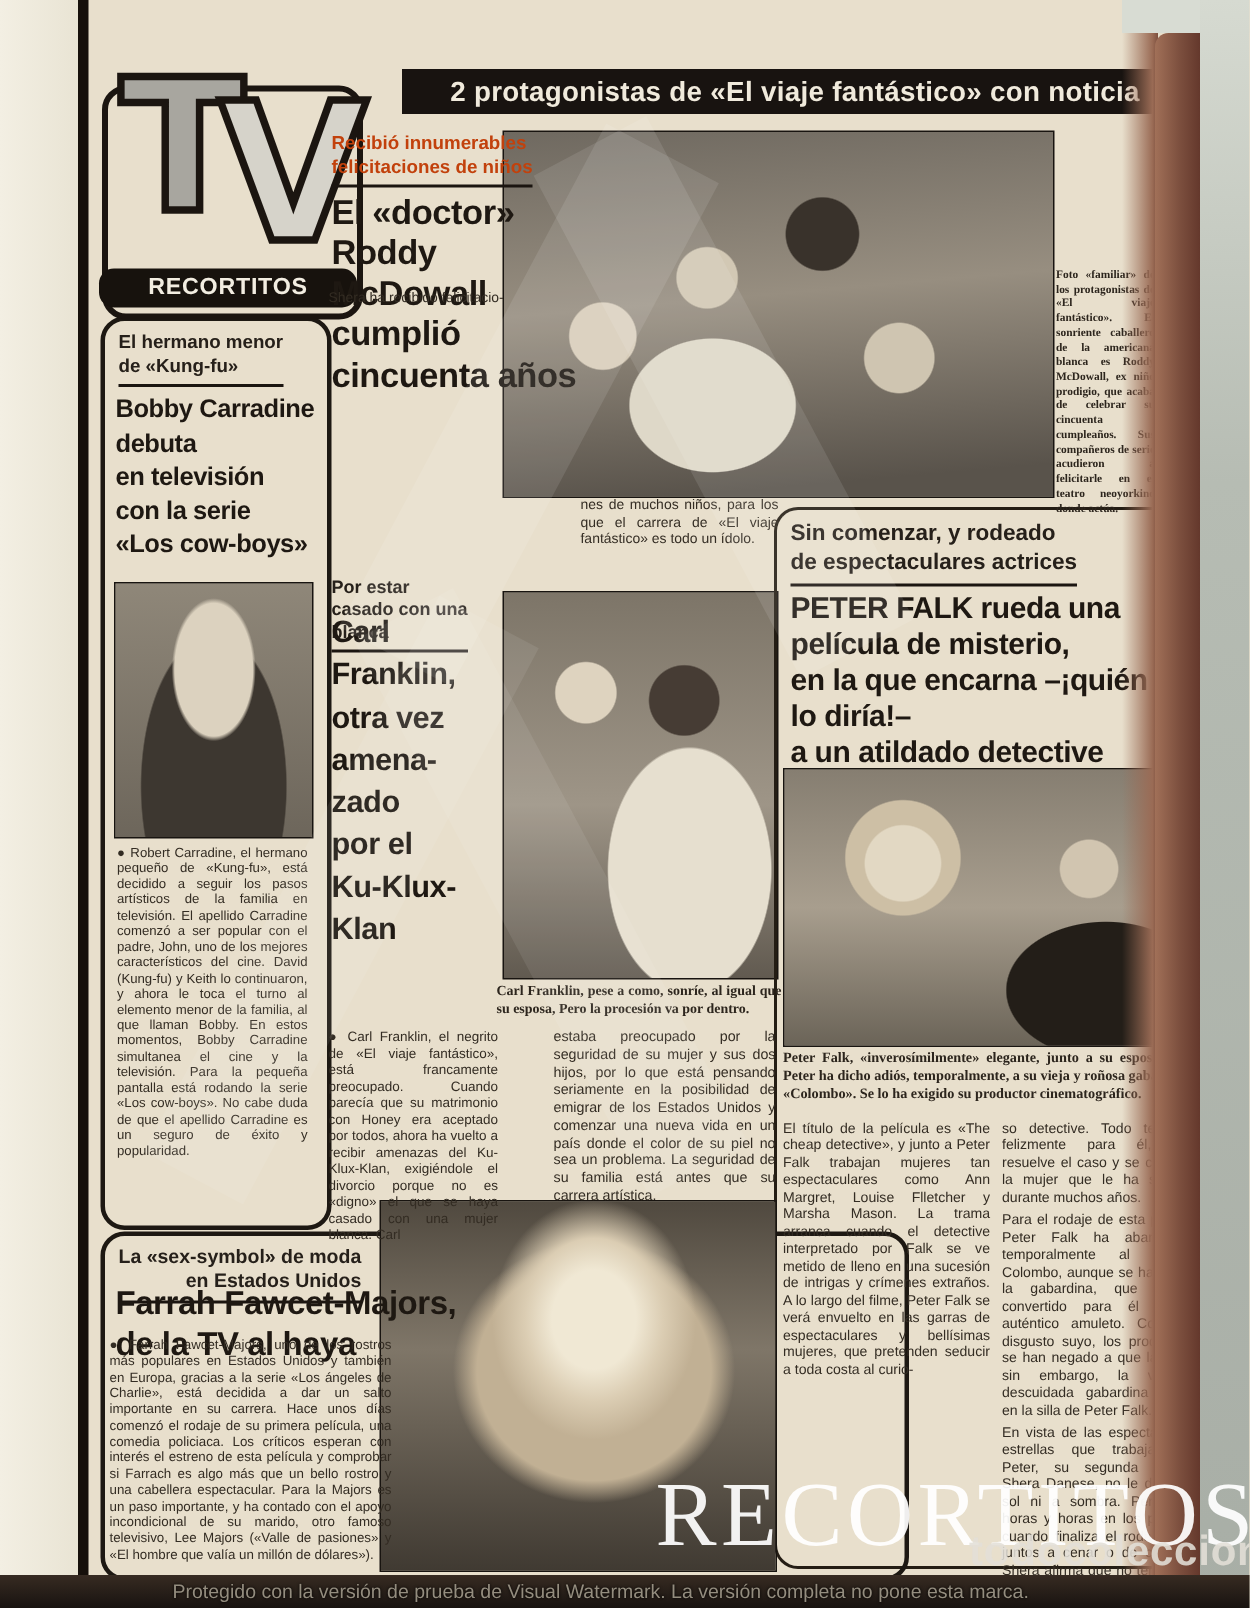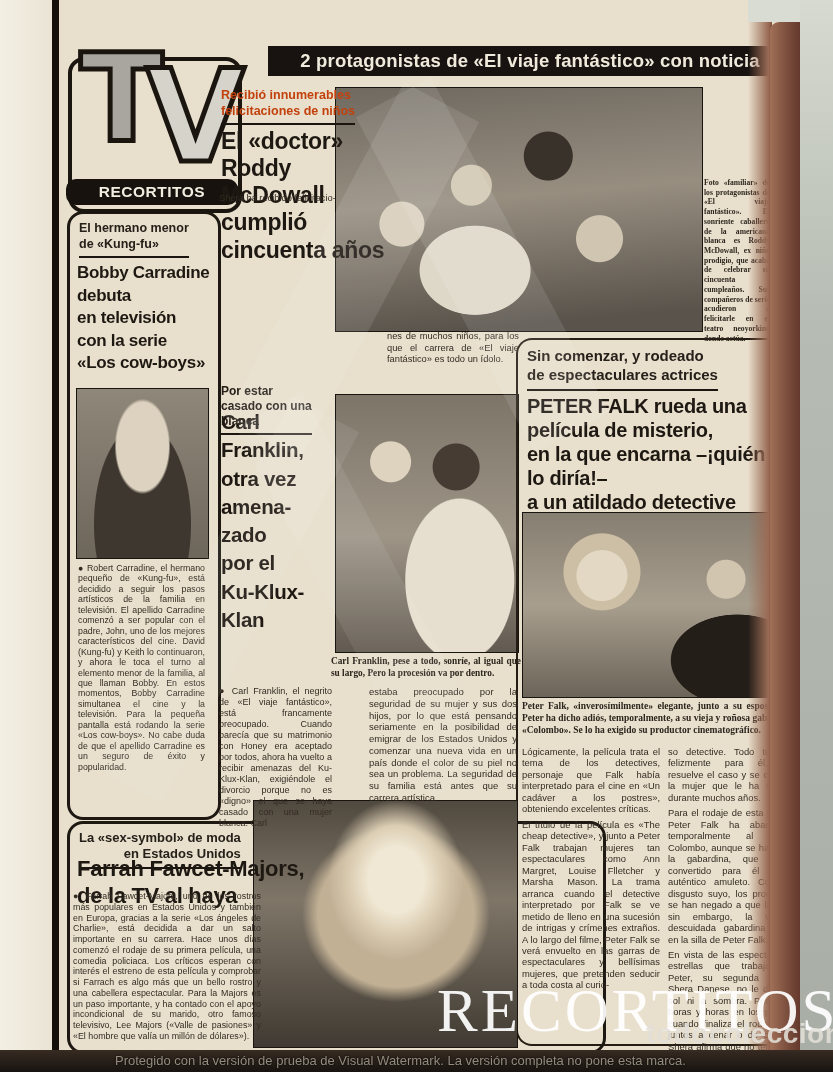--- a/index.html
+++ b/index.html
@@ -122,36 +122,35 @@
 blanca</div>
 <div class="abs headline" style="left:221px;top:408px;width:112px;font-size:20.5px;line-height:1.38;">Carl
 Franklin,
 otra vez
 amena-
 zado
 por el
 Ku-Klux-
 Klan</div>
 <div class="abs photo photo-carl"></div>
-<div class="abs caption" style="left:331px;top:656px;width:190px;font-size:9.3px;line-height:1.25;">Carl Franklin, pese a todo, sonríe, al igual que su largo, Pero la procesión va por dentro.</div>
+<div class="abs caption" style="left:331px;top:656px;width:190px;font-size:9.3px;line-height:1.25;">Carl Franklin, pese a como, sonríe, al igual que su esposa, Pero la procesión va por dentro.</div>
 <div class="abs bodytext" style="left:219px;top:686px;width:113px;font-size:9px;line-height:1.22;">● Carl Franklin, el negrito de «El viaje fantástico», está francamente preocupado. Cuando parecía que su matrimonio con Honey era aceptado por todos, ahora ha vuelto a recibir amenazas del Ku-Klux-Klan, exigiéndole el divorcio porque no es «digno» el que se haya casado con una mujer blanca. Carl</div>
 <div class="abs bodytext" style="left:369px;top:686px;width:148px;font-size:9.5px;line-height:1.24;">estaba preocupado por la seguridad de su mujer y sus dos hijos, por lo que está pensando seriamente en la posibilidad de emigrar de los Estados Unidos y comenzar una nueva vida en un país donde el color de su piel no sea un problema. La seguridad de su familia está antes que su carrera artística.</div>
 
 <div class="abs falk-box"></div>
 <div class="abs kicker" style="left:527px;top:347px;max-width:255px;font-size:15px;">Sin comenzar, y rodeado
 de espectaculares actrices</div>
 <div class="abs headline" style="left:527px;top:394px;width:275px;font-size:20px;line-height:1.2;">PETER FALK rueda una
 película de misterio,
 en la que encarna –¡quién
 lo diría!–
 a un atildado detective</div>
 <div class="abs photo photo-falk"></div>
 <div class="abs caption" style="left:522px;top:701px;width:284px;font-size:9.5px;line-height:1.25;">Peter Falk, «inverosímilmente» elegante, junto a su esposa, Shera. Peter ha dicho adiós, temporalmente, a su vieja y roñosa gabardina de «Colombo». Se lo ha exigido su productor cinematográfico.</div>
 <div class="abs bodytext" style="left:522px;top:746px;width:138px;font-size:9.4px;line-height:1.22;">
-  <p>Lógicamente, la película trata el tema de los detectives, personaje que Falk había interpretado para el cine en «Un cadáver a los postres», obteniendo excelentes críticas.</p>
   <p>El título de la película es «The cheap detective», y junto a Peter Falk trabajan mujeres tan espectaculares como Ann Margret, Louise Flletcher y Marsha Mason. La trama arranca cuando el detective interpretado por Falk se ve metido de lleno en una sucesión de intrigas y crímenes extraños. A lo largo del filme, Peter Falk se verá envuelto en las garras de espectaculares y bellísimas mujeres, que pretenden seducir a toda costa al curio-</p>
 </div>
 <div class="abs bodytext" style="left:668px;top:746px;width:134px;font-size:9.4px;line-height:1.22;">
   <p>so detective. Todo terminará felizmente para él, pues resuelve el caso y se casa con la mujer que le ha sido fiel durante muchos años.</p>
   <p>Para el rodaje de esta película, Peter Falk ha abandonado temporalmente al teniente Colombo, aunque se ha llevado la gabardina, que se ha convertido para él en un auténtico amuleto. Con gran disgusto suyo, los productores se han negado a que la utilice; sin embargo, la vieja y descuidada gabardina reposa en la silla de Peter Falk.</p>
   <p>En vista de las espectaculares estrellas que trabajan con Peter, su segunda esposa, Shera Danese, no le deja ni a sol ni a sombra. Permanece horas y horas en los platós, y cuando finaliza el rodaje salen juntos a cenar o de compras. Shera afirma que no teme a las mujeres que acompañan a Colombo, ya que ella es la señora Colombo.</p>
 </div>
 
 <div class="abs round-box" style="left:67px;top:821px;width:533px;height:227px;"></div>
 <div class="abs kicker" style="left:79px;top:830px;max-width:235px;font-size:13px;text-align:right;">La «sex-symbol» de moda

